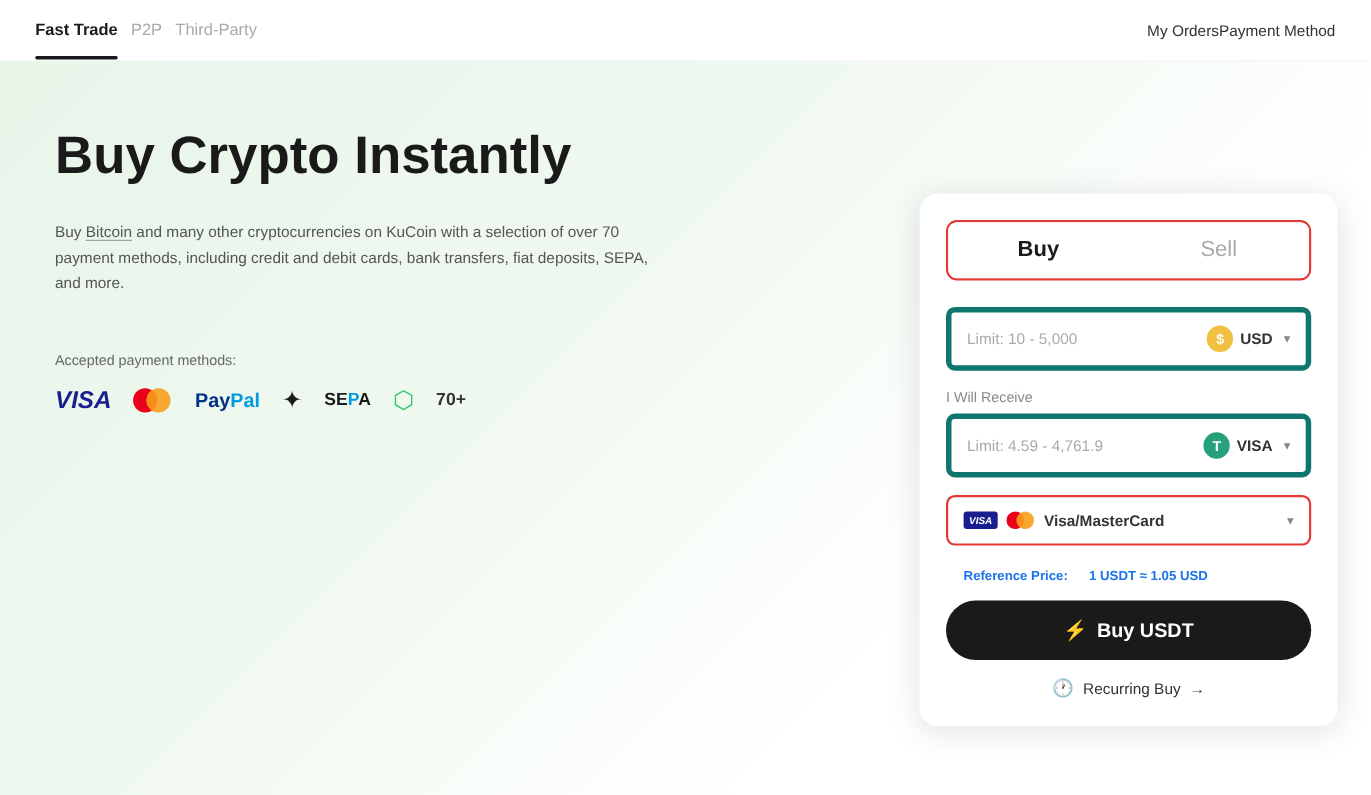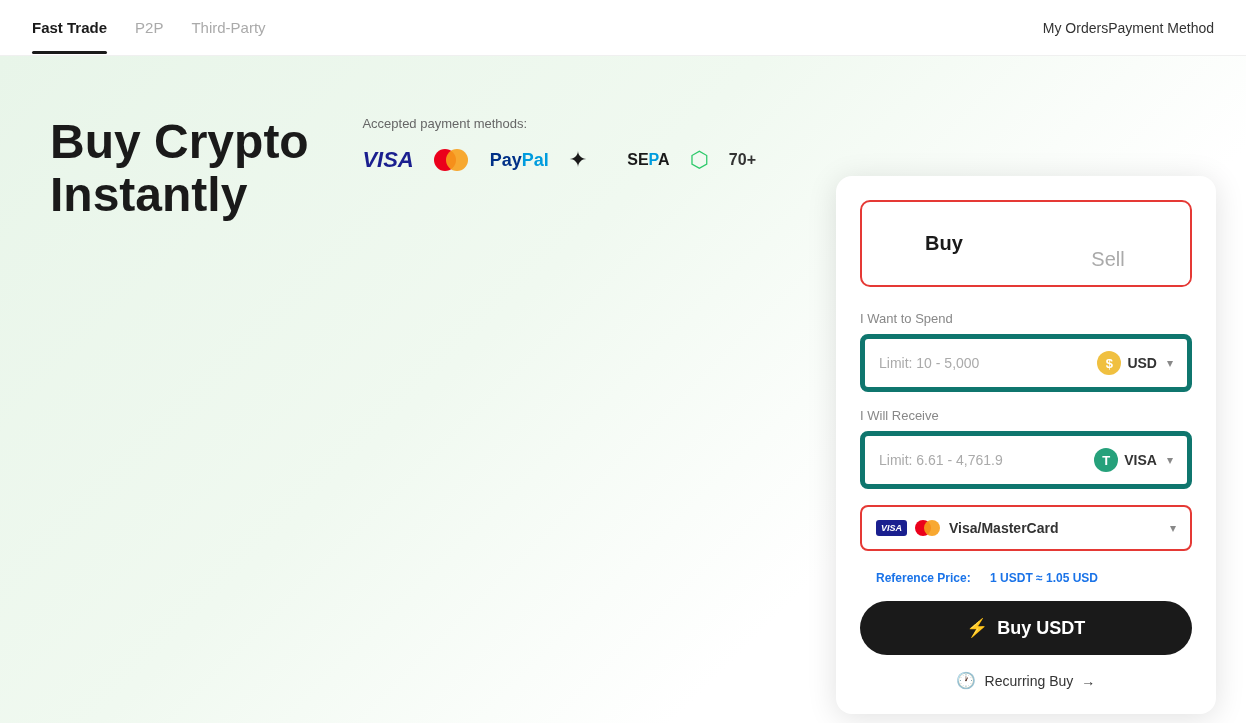--- a/index.html
+++ b/index.html
@@ -4,51 +4,51 @@
   <style>
     * { margin: 0; padding: 0; box-sizing: border-box; }
     body { font-family: -apple-system, BlinkMacSystemFont, 'Segoe UI', sans-serif; width: 1246px; height: 723px; overflow: hidden; background: #fff; }
 
     
     .top-nav {
       display: flex; align-items: center; justify-content: space-between;
       padding: 0 32px; height: 56px; border-bottom: 1px solid #f0f0f0;
       background: #fff;
     }
-    .nav-left { display: flex; align-items: flex-end; gap: 28px; }
+    .nav-left { display: flex; align-items: flex-end; gap: 12px; }
     .nav-item-active { font-weight: 700; font-size: 15px; color: #1a1a1a; position: relative; }
     .nav-item-active::after { content: ''; position: absolute; bottom: -18px; left: 0; width: 100%; height: 3px; background: #1a1a1a; border-radius: 2px; }
     .nav-item { font-size: 15px; color: #aaa; cursor: pointer; }
     .nav-right { display: flex; }
     .nav-right-item { font-size: 14px; color: #333; cursor: pointer; }
 
     
     .main-content {
       display: flex; height: calc(723px - 56px); background: linear-gradient(135deg, #e8f5e9 0%, #f0f9f0 40%, #fff 70%);
     }
 
     
     .left-panel {
-      flex: 1; padding: 60px 50px 40px 50px; display: flex; flex-direction: row; justify-content: flex-start;
+      flex: 1; padding: 60px 50px 40px 50px; display: flex; flex-direction: column; justify-content: flex-start;
     }
     .hero-title { font-size: 48px; font-weight: 800; color: #1a1a1a; line-height: 1.1; margin-bottom: 30px; }
     .hero-desc { font-size: 14px; color: #555; line-height: 1.7; max-width: 560px; margin-bottom: 50px; }
     .hero-desc a { color: #555; text-decoration: none; border-bottom: 1px solid #999; }
     .payment-section {}
     .payment-label { font-size: 13px; color: #666; margin-bottom: 16px; }
     .payment-icons { display: flex; align-items: center; gap: 20px; }
     .visa-logo { font-weight: 900; font-size: 22px; color: #1a1f8f; font-style: italic; }
     .mastercard-logo { position: relative; display: inline-block; width: 36px; height: 24px; }
     .mc-circle1 { width: 22px; height: 22px; background: #eb001b; border-radius: 50%; position: absolute; left: 0; top: 1px; }
     .mc-circle2 { width: 22px; height: 22px; background: #f79e1b; border-radius: 50%; position: absolute; left: 12px; top: 1px; opacity: 0.9; }
     .paypal-logo { font-size: 18px; font-weight: 700; }
     .paypal-pay { color: #003087; }
     .paypal-pal { color: #009cde; margin-top: 40px; }
     .star-logo { font-size: 22px; color: #1a1a1a; }
-    .sepa-logo { font-size: 16px; font-weight: 700; margin-left: 20px; }
+    .sepa-logo { font-size: 16px; font-weight: 700; }
     .sepa-s { color: #1a1a1a; }
     .sepa-e { color: #1a1a1a; }
     .sepa-p { color: #009cde; }
     .sepa-a { color: #1a1a1a; }
     .payment-count { font-size: 16px; font-weight: 600; color: #333; }
 
     
     .right-panel {
       width: 440px; padding: 30px; display: flex; align-items: flex-start; justify-content: center; padding-top: 120px;
     }
@@ -61,21 +61,21 @@
     .buy-sell-toggle {
       display: flex; align-items: center; border: 2px solid #e53935; border-radius: 10px;
       margin-bottom: 24px; overflow: hidden;
     }
     .toggle-buy {
       flex: 1; text-align: center; padding: 14px; font-size: 20px; font-weight: 600;
       color: #1a1a1a; background: #fff; cursor: pointer;
     }
     .toggle-sell {
       flex: 1; text-align: center; padding: 14px; font-size: 20px; font-weight: 400;
-      color: #aaa; background: #fff; cursor: pointer; margin-top: 32px;
+      color: #aaa; background: #fff; cursor: pointer;
     }
 
     
     .field-label { font-size: 13px; color: #888; margin-bottom: 8px; }
     .field-box {
       border: 5px solid #0f766e; border-radius: 8px; padding: 12px 14px;
       display: flex; align-items: center; justify-content: space-between; margin-bottom: 16px;
     }
     .field-limit { font-size: 14px; color: #aaa; }
     .field-currency { display: flex; align-items: center; gap: 6px; }
@@ -134,20 +134,23 @@
   <div class="nav-right">
     <span class="nav-right-item">My Orders</span>
     <span class="nav-right-item">Payment Method</span>
   </div>
 </nav>
 
 <div class="main-content">
 
   <div class="left-panel">
     <h1 class="hero-title">Buy Crypto Instantly</h1>
+    <p class="hero-desc">
+      <span>Buy </span><a href="#">Bitcoin</a><span> and many other cryptocurrencies on KuCoin with a selection of over 70 payment methods, including credit and debit cards, bank transfers, fiat deposits, SEPA, and more.</span>
+    </p>
 
     <div class="payment-section">
       <div class="payment-label">Accepted payment methods:</div>
       <div class="payment-icons">
 
         <span class="visa-logo">VISA</span>
 
         <div class="mastercard-logo">
           <div class="mc-circle1"></div>
           <div class="mc-circle2"></div>
@@ -171,33 +174,32 @@
   </div>
 
   <div class="right-panel">
     <div class="card">
 
       <div class="buy-sell-toggle">
         <div class="toggle-buy">Buy</div>
         <div class="toggle-sell">Sell</div>
       </div>
 
-      <div class="field-label">I Want to Spend</div>
       <div class="field-box">
         <span class="field-limit">Limit: 10 - 5,000</span>
         <div class="field-currency">
           <div class="currency-icon usd-icon">$</div>
           <span class="currency-label">USD</span>
           <span class="chevron-down">▾</span>
         </div>
       </div>
 
       <div class="field-label">I Will Receive</div>
       <div class="field-box">
-        <span class="field-limit">Limit: 6.61 - 4,761.9</span>
+        <span class="field-limit">Limit: 4.59 - 4,761.9</span>
         <div class="field-currency">
           <div class="currency-icon usdt-icon">T</div>
           <span class="currency-label">VISA</span>
           <span class="chevron-down">▾</span>
         </div>
       </div>
 
       <div class="pay-with-box">
         <div class="pay-with-left">
           <span class="visa-card-logo">VISA</span>

